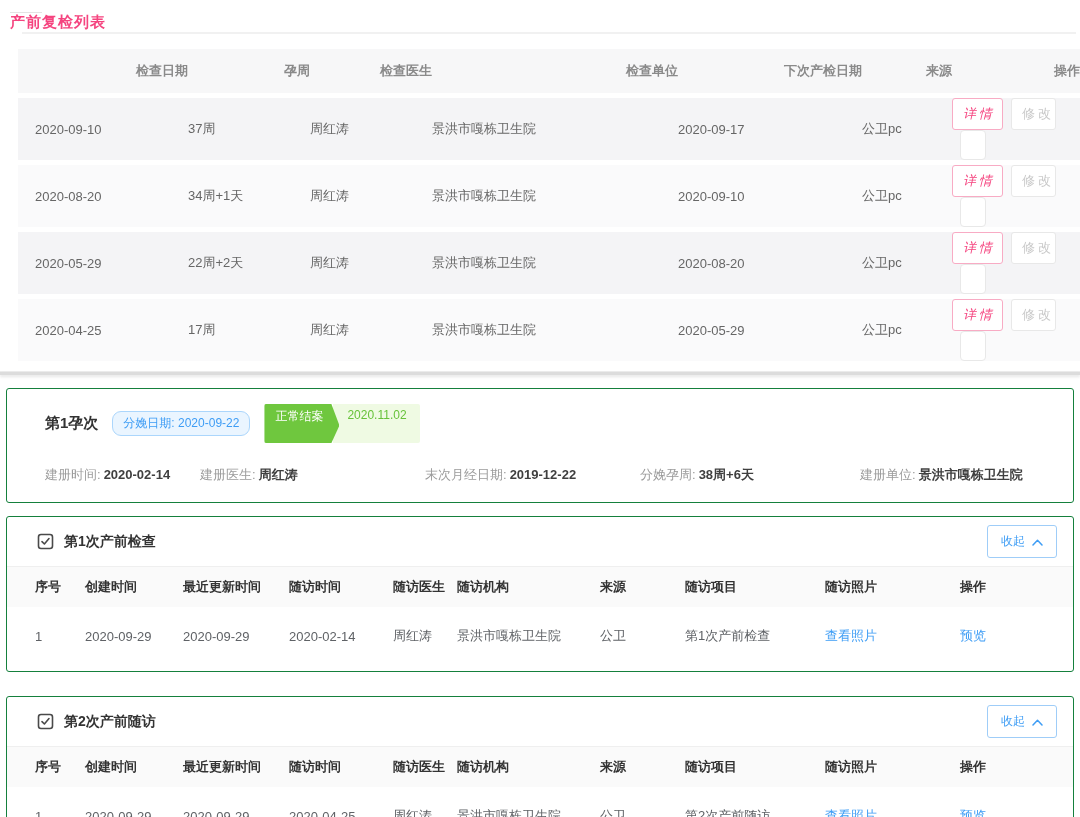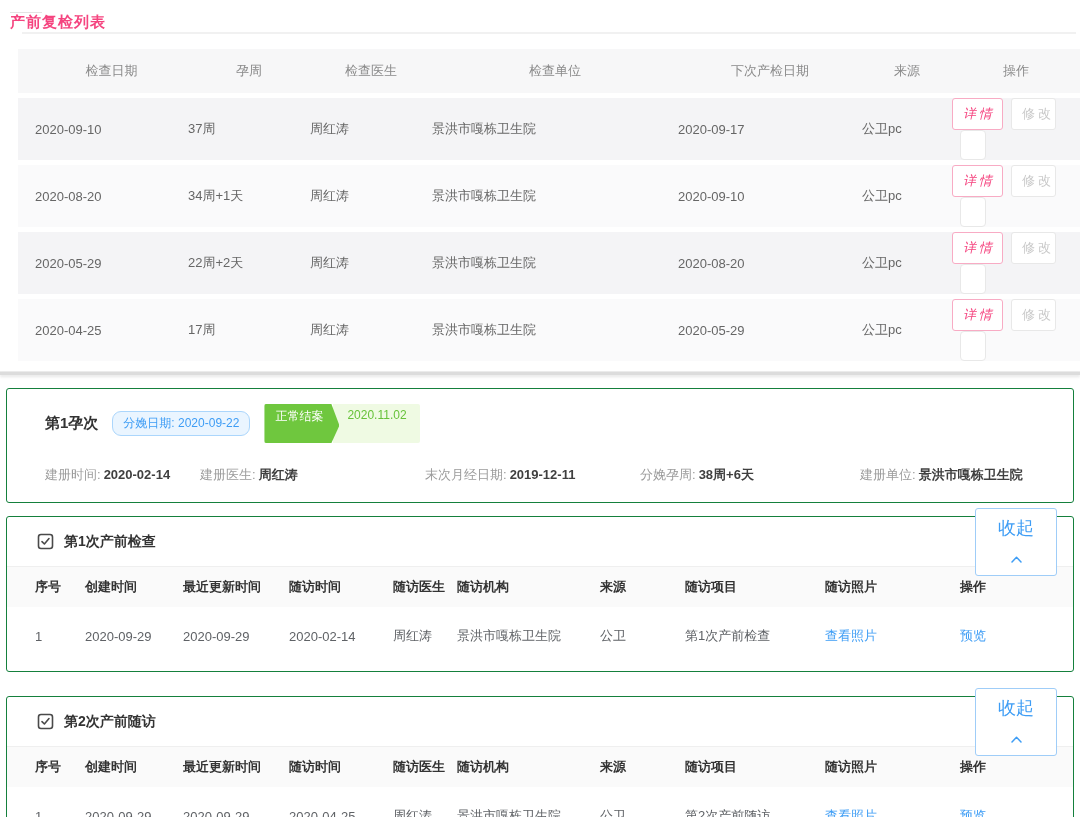--- a/index.html
+++ b/index.html
@@ -16,22 +16,22 @@
   .title-row{display:flex;margin:12px 4px 10px 10px;height:22px;flex-direction:column;}
   .rule-left{width:32px;height:1px;background:#e4e4e4;margin-right:9px;flex:none;}
   .page-title{font-size:15px;font-weight:bold;color:var(--accent-pink,#f5447f);letter-spacing:1px;}
   .rule-right{flex:1;height:1px;background:#f1f1f1;margin-left:12px;}
 
   
   table.tbl-top{margin-left:18px;width:1062px;table-layout:fixed;
     border-collapse:separate;border-spacing:0 5px;}
   .tbl-top col.t0{width:170px}.tbl-top col.t1{width:122px}.tbl-top col.t2{width:122px}
   .tbl-top col.t3{width:246px}.tbl-top col.t4{width:184px}.tbl-top col.t5{width:90px}
-  .tbl-top th{height:44px;background:#f7f7f8;color:#8a8a8a;font-weight:normal;
-    text-align:center;vertical-align:middle;}
+  .tbl-top th{height:44px;background:#f7f7f8;color:#8a8a8a;font-weight:bold;
+    text-align:right;vertical-align:middle;}
   .tbl-top td{height:50px;vertical-align:middle;color:#666;}
   .tbl-top th:first-child,.tbl-top td:first-child{padding-left:17px;}
   .tbl-top tbody tr:nth-child(odd) td{background:#f4f4f6;}
   .tbl-top tbody tr:nth-child(even) td{background:#fafafb;}
 
   .btn-detail{display:inline-block;background:#fff;border:1px solid var(--pink-border,#f8abc4);
     color:var(--accent-pink,#f5447f);border-radius:3px;padding:6px 7px 6px 10px;
     letter-spacing:3px;font-size:13px;cursor:pointer;vertical-align:middle;font-style:italic;}
   .btn-edit{display:inline-block;background:#fff;border:1px solid #e8e8e8;color:#c9c9c9;
     border-radius:3px;padding:6px 1px 6px 10px;letter-spacing:3px;font-size:13px;
@@ -64,21 +64,21 @@
   .field .lbl{color:#9b9b9b;}
   .field .val{color:#3f3f3f;font-weight:bold;margin-left:3px;}
 
   
   .visit-head{display:flex;align-items:center;padding:10px 16px 10px 30px;height:50px;
     border-bottom:1px solid #efefef;}
   .visit-title{font-size:14px;font-weight:bold;color:#333;margin-left:10px;}
   .doc-icon{display:inline-flex;flex:none;}
   .btn-collapse{margin-left:auto;display:inline-flex;align-items:center;gap:7px;background:#fff;
     border:1px solid var(--blue-border,#9fcdf8);color:var(--link-blue,#3e9df5);
-    border-radius:3px;padding:7px 22px;font-size:18px;cursor:pointer;flex-direction:column;}
+    border-radius:3px;padding:7px 13px;font-size:12px;cursor:pointer;}
   table.tbl-visit{width:100%;table-layout:fixed;border-collapse:collapse;margin-bottom:6px;}
   .tbl-visit col.c0{width:78px}.tbl-visit col.c1{width:98px}.tbl-visit col.c2{width:106px}
   .tbl-visit col.c3{width:104px}.tbl-visit col.c4{width:64px}.tbl-visit col.c5{width:143px}
   .tbl-visit col.c6{width:85px}.tbl-visit col.c7{width:140px}.tbl-visit col.c8{width:135px}
   .tbl-visit th{height:40px;background:#fafafa;color:#333;font-weight:bold;text-align:left;
     vertical-align:middle;}
   .tbl-visit td{height:58px;vertical-align:middle;color:#5f6266;}
   .tbl-visit th:first-child,.tbl-visit td:first-child{padding-left:28px;}
   a.lnk{color:var(--link-blue,#3e9df5);text-decoration:none;cursor:pointer;}
 </style>
@@ -159,21 +159,21 @@
     <span class="preg-title">第1孕次</span>
     <span class="tag-blue">分娩日期: 2020-09-22</span>
     <span class="ribbon">
       <span class="tag-status">正常结案</span>
       <span class="tag-enddate">2020.11.02</span>
     </span>
   </div>
   <div class="preg-fields">
     <div class="field f0"><span class="lbl">建册时间:</span><span class="val">2020-02-14</span></div>
     <div class="field f1"><span class="lbl">建册医生:</span><span class="val">周红涛</span></div>
-    <div class="field f2"><span class="lbl">末次月经日期:</span><span class="val">2019-12-11</span></div>
+    <div class="field f2"><span class="lbl">末次月经日期:</span><span class="val">2019-12-22</span></div>
     <div class="field f3"><span class="lbl">分娩孕周:</span><span class="val">38周+6天</span></div>
     <div class="field"><span class="lbl">建册单位:</span><span class="val">景洪市嘎栋卫生院</span></div>
   </div>
 </div>
 
 <div class="card">
   <div class="visit-head">
     <span class="doc-icon">
       <svg width="17" height="17" viewBox="0 0 17 17">
           <rect x="1.5" y="1.5" width="14" height="14" rx="2.5" fill="none" stroke="#4a4a4a" stroke-width="1.6"></rect>

